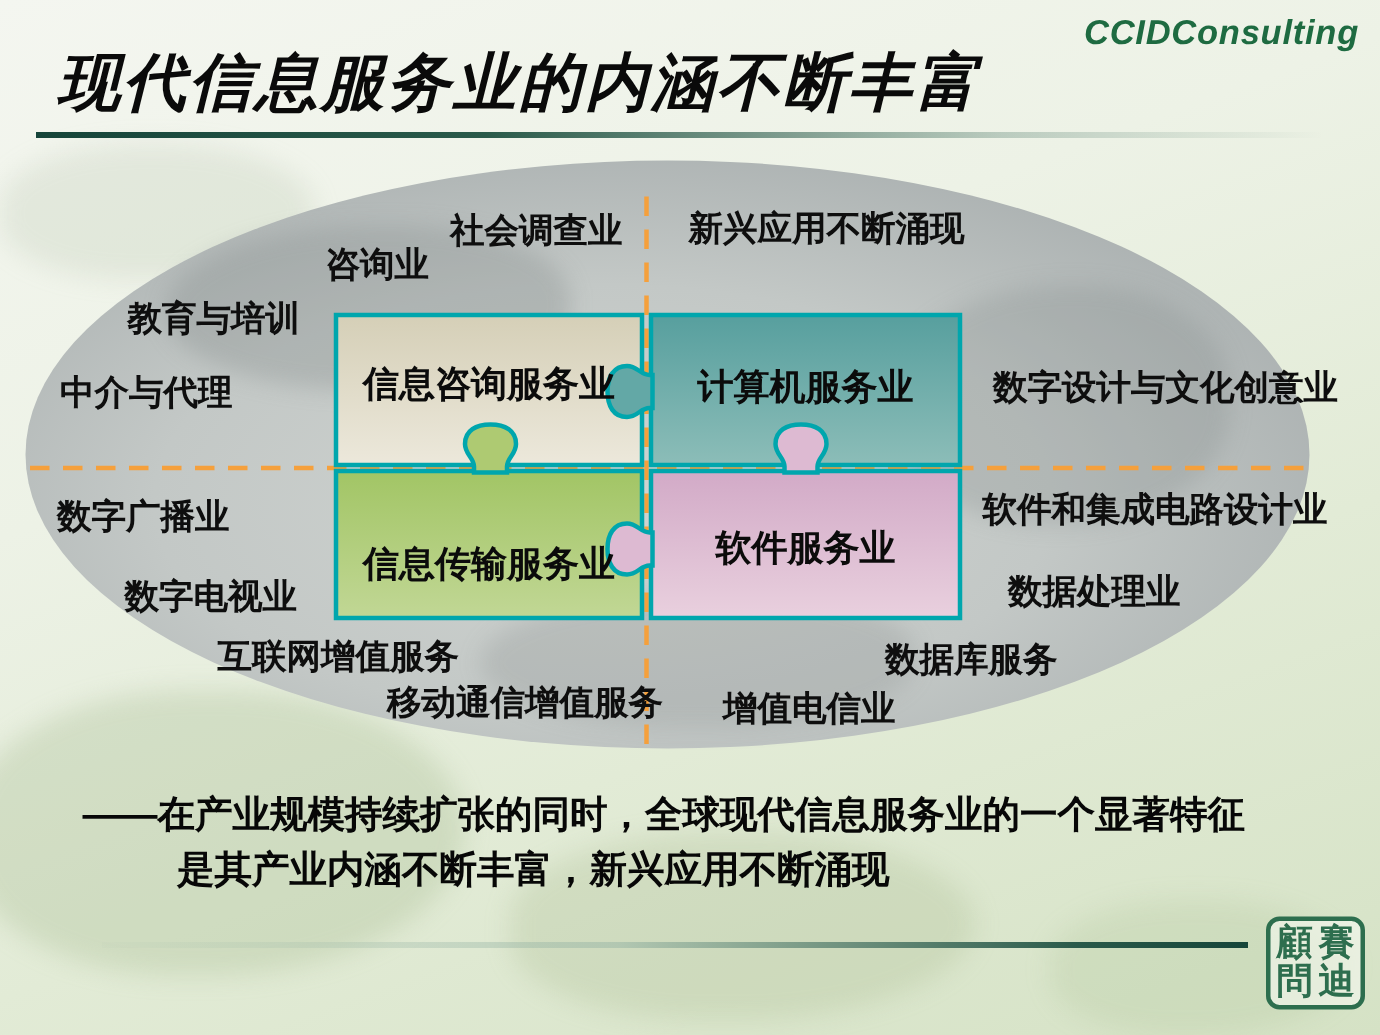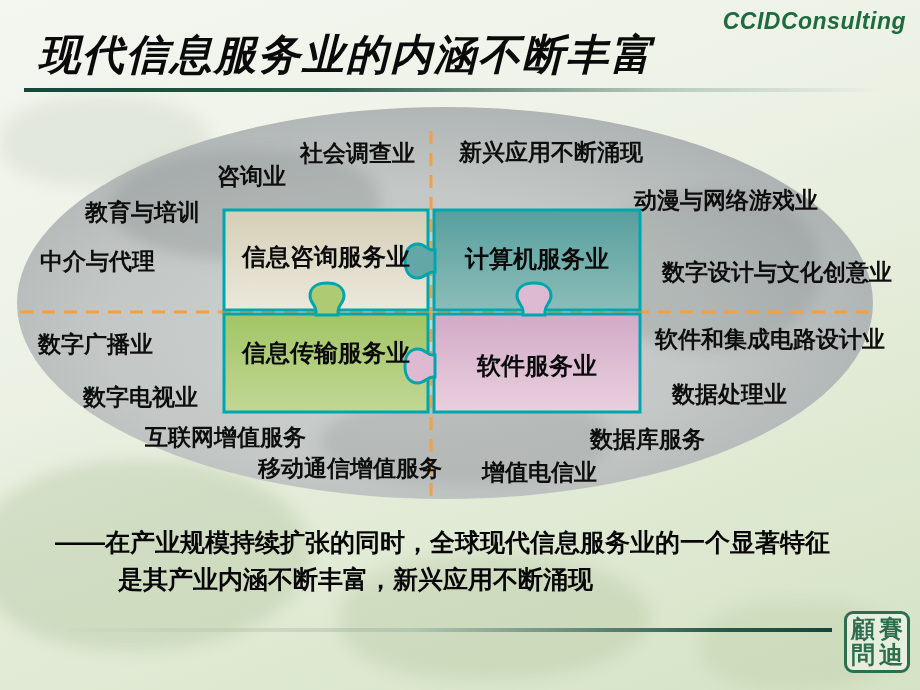--- a/index.html
+++ b/index.html
@@ -82,30 +82,29 @@
     <rect x="434" y="314" width="206" height="98" fill="url(#gPink)" stroke="#00a6ad" stroke-width="3"></rect>
 
     <path d="M 316,315 V 311 C 316,305 310,303 310,296 C 310,287 317.5,283 327,283 C 336.5,283 344,287 344,296 C 344,303 338,305 338,311 V 315 Z" fill="#aeca72" stroke="#00a6ad" stroke-width="3"></path>
     <path d="M 523,315 V 311 C 523,305 517,303 517,296 C 517,287 524.5,283 534,283 C 543.5,283 551,287 551,296 C 551,303 545,305 545,311 V 315 Z" fill="#ddbad2" stroke="#00a6ad" stroke-width="3"></path>
     <path d="M 435,250 H 433 C 427,250 425,244 418,244 C 409,244 405,251.5 405,261 C 405,270.5 409,278 418,278 C 425,278 427,272 433,272 H 435 Z" fill="#63a8a6" stroke="#00a6ad" stroke-width="3"></path>
     <path d="M 435,355 H 433 C 427,355 425,349 418,349 C 409,349 405,356.5 405,366 C 405,375.5 409,383 418,383 C 425,383 427,377 433,377 H 435 Z" fill="#ddbad2" stroke="#00a6ad" stroke-width="3"></path>
   </svg>
 
   <div class="piece-label" style="left:434px;top:247px;width:206px;">计算机服务业</div>
   <div class="piece-label" style="left:224px;top:245px;width:204px;">信息咨询服务业</div>
-  <div class="piece-label" style="left:224px;top:341px;width:204px;">信息传输服务业</div>
+  <div class="piece-label" style="left:224px;top:365px;width:204px;">信息传输服务业</div>
   <div class="piece-label" style="left:434px;top:354px;width:206px;">软件服务业</div>
 
   <div class="outer-label" style="left:300px;top:141px;">社会调查业</div>
   <div class="outer-label" style="left:459px;top:140px;">新兴应用不断涌现</div>
   <div class="outer-label" style="left:217px;top:164px;">咨询业</div>
-  <div class="outer-label" style="left:634px;top:188px;">动漫与网络游戏业</div>
   <div class="outer-label" style="left:85px;top:200px;">教育与培训</div>
   <div class="outer-label" style="left:40px;top:249px;">中介与代理</div>
-  <div class="outer-label" style="left:662px;top:260px;">数字设计与文化创意业</div>
+  <div class="outer-label" style="left:662px;top:246px;">数字设计与文化创意业</div>
   <div class="outer-label" style="left:38px;top:332px;">数字广播业</div>
   <div class="outer-label" style="left:655px;top:327px;">软件和集成电路设计业</div>
   <div class="outer-label" style="left:83px;top:385px;">数字电视业</div>
   <div class="outer-label" style="left:672px;top:382px;">数据处理业</div>
   <div class="outer-label" style="left:145px;top:425px;">互联网增值服务</div>
   <div class="outer-label" style="left:590px;top:427px;">数据库服务</div>
   <div class="outer-label" style="left:258px;top:456px;">移动通信增值服务</div>
   <div class="outer-label" style="left:482px;top:460px;">增值电信业</div>
 
   <div class="summary-line" style="left:55px;top:526px;">——在产业规模持续扩张的同时，全球现代信息服务业的一个显著特征</div>

